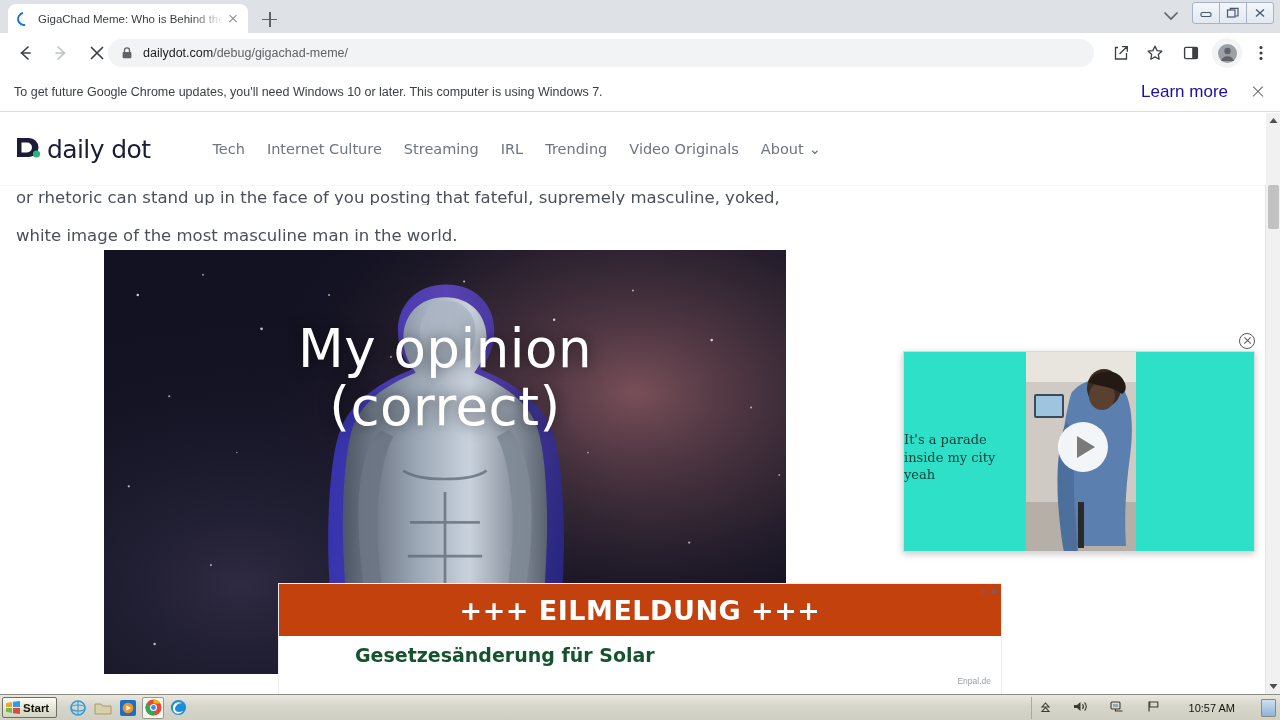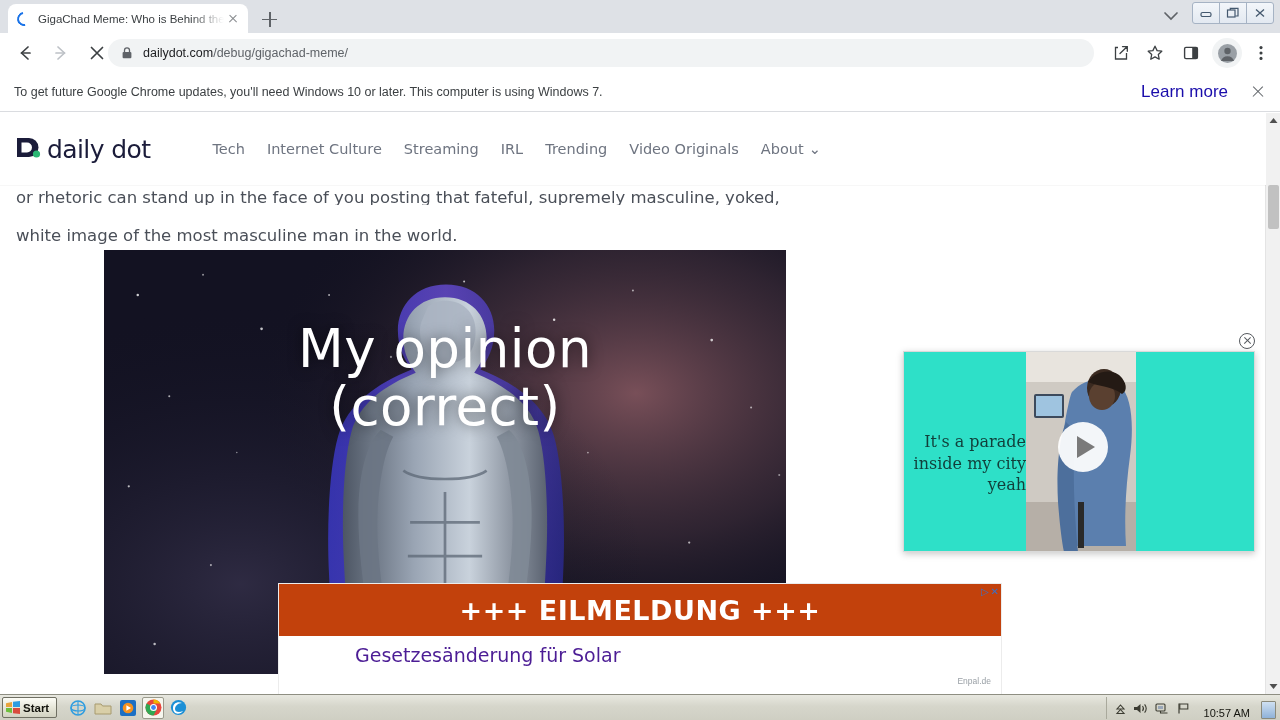--- a/index.html
+++ b/index.html
@@ -170,37 +170,37 @@
   }
   .banner-top {
     position:relative; height:52px; background:#c2410c;
     display:flex; align-items:center; justify-content:center;
   }
   .banner-headline {
     color:#fff; font-size:27px; font-weight:bold; letter-spacing:0.5px;
     font-family:"DejaVu Sans", sans-serif;
   }
   .banner-sub {
-    position:absolute; left:76px; top:60px; font-size:19px; font-weight:normal; color:#4c1d95;
+    position:absolute; left:76px; top:60px; font-size:19px; font-weight:bold; color:#14532d;
     font-family:"DejaVu Sans", sans-serif;
   }
   .banner-attr { position:absolute; right:10px; bottom:8px; font-size:8.5px; color:#9aa0a6; }
   .adchoice { position:absolute; right:2px; top:2px; display:flex; gap:2px; }
   .adchoice span { font-size:10px; color:#3b6fc4; line-height:11px; }
 
   
   .video-ad {
     position:absolute; left:903px; top:351px; width:352px; height:201px;
     background:#2ee0c8; border:1px solid #d9d9d9;
     box-shadow: 0 2px 7px rgba(0,0,0,0.22);
     overflow:hidden;
   }
   .va-caption {
-    position:absolute; left:0; top:79px; width:122px; text-align:right;
-    font-family:"DejaVu Serif", serif; font-size:16px; color:#123f3a; line-height:1.35;
+    position:absolute; left:0; top:79px; width:122px; text-align:left;
+    font-family:"DejaVu Serif", serif; font-size:13px; color:#123f3a; line-height:1.35;
   }
   .va-video { position:absolute; left:122px; top:0; width:110px; height:201px; overflow:hidden; background:#c6c2bd; }
   .va-play {
     position:absolute; left:154px; top:70px; width:50px; height:50px;
     border-radius:50%; background: rgba(255,255,255,.93);
     display:flex; align-items:center; justify-content:center;
   }
   .va-play i {
     display:block; width:0; height:0; margin-left:5px;
     border-top:11px solid transparent; border-bottom:11px solid transparent;
@@ -248,21 +248,21 @@
     display:flex; align-items:center; gap:3px;
     background: linear-gradient(#fcfcf6, #e4e4d6 55%, #d2d2c2);
     border:1px solid #6f6f63; border-radius:2px;
     font-size:11.5px; font-weight:bold; color:#14140e;
   }
   .start-logo { width:14px; height:13px; position:relative; }
   .tb-quick { display:flex; align-items:center; gap:3px; margin-left:10px; }
   .qicon { width:22px; height:22px; display:flex; align-items:center; justify-content:center; }
   .qicon.active { border:1px solid #9a9a8c; background:#f6f6ee; border-radius:2px; }
   .tray {
-    margin-left:auto; display:flex; align-items:flex-end; gap:7px; height:22px;
+    margin-left:auto; display:flex; align-items:center; gap:22px; height:22px;
     padding: 0 4px 0 8px; border-left:1px solid #a9a99c;
   }
   .tray-time { font-size:11px; color:#14140e; margin: 0 4px 0 6px; }
   .showdesk { width:15px; height:18px; border:1px solid #8a8a7c; background:linear-gradient(#cfe0f2,#8fb2d8); border-radius:1px; }
 </style>
 </head>
 <body>
 
 <div id="screen">
 

